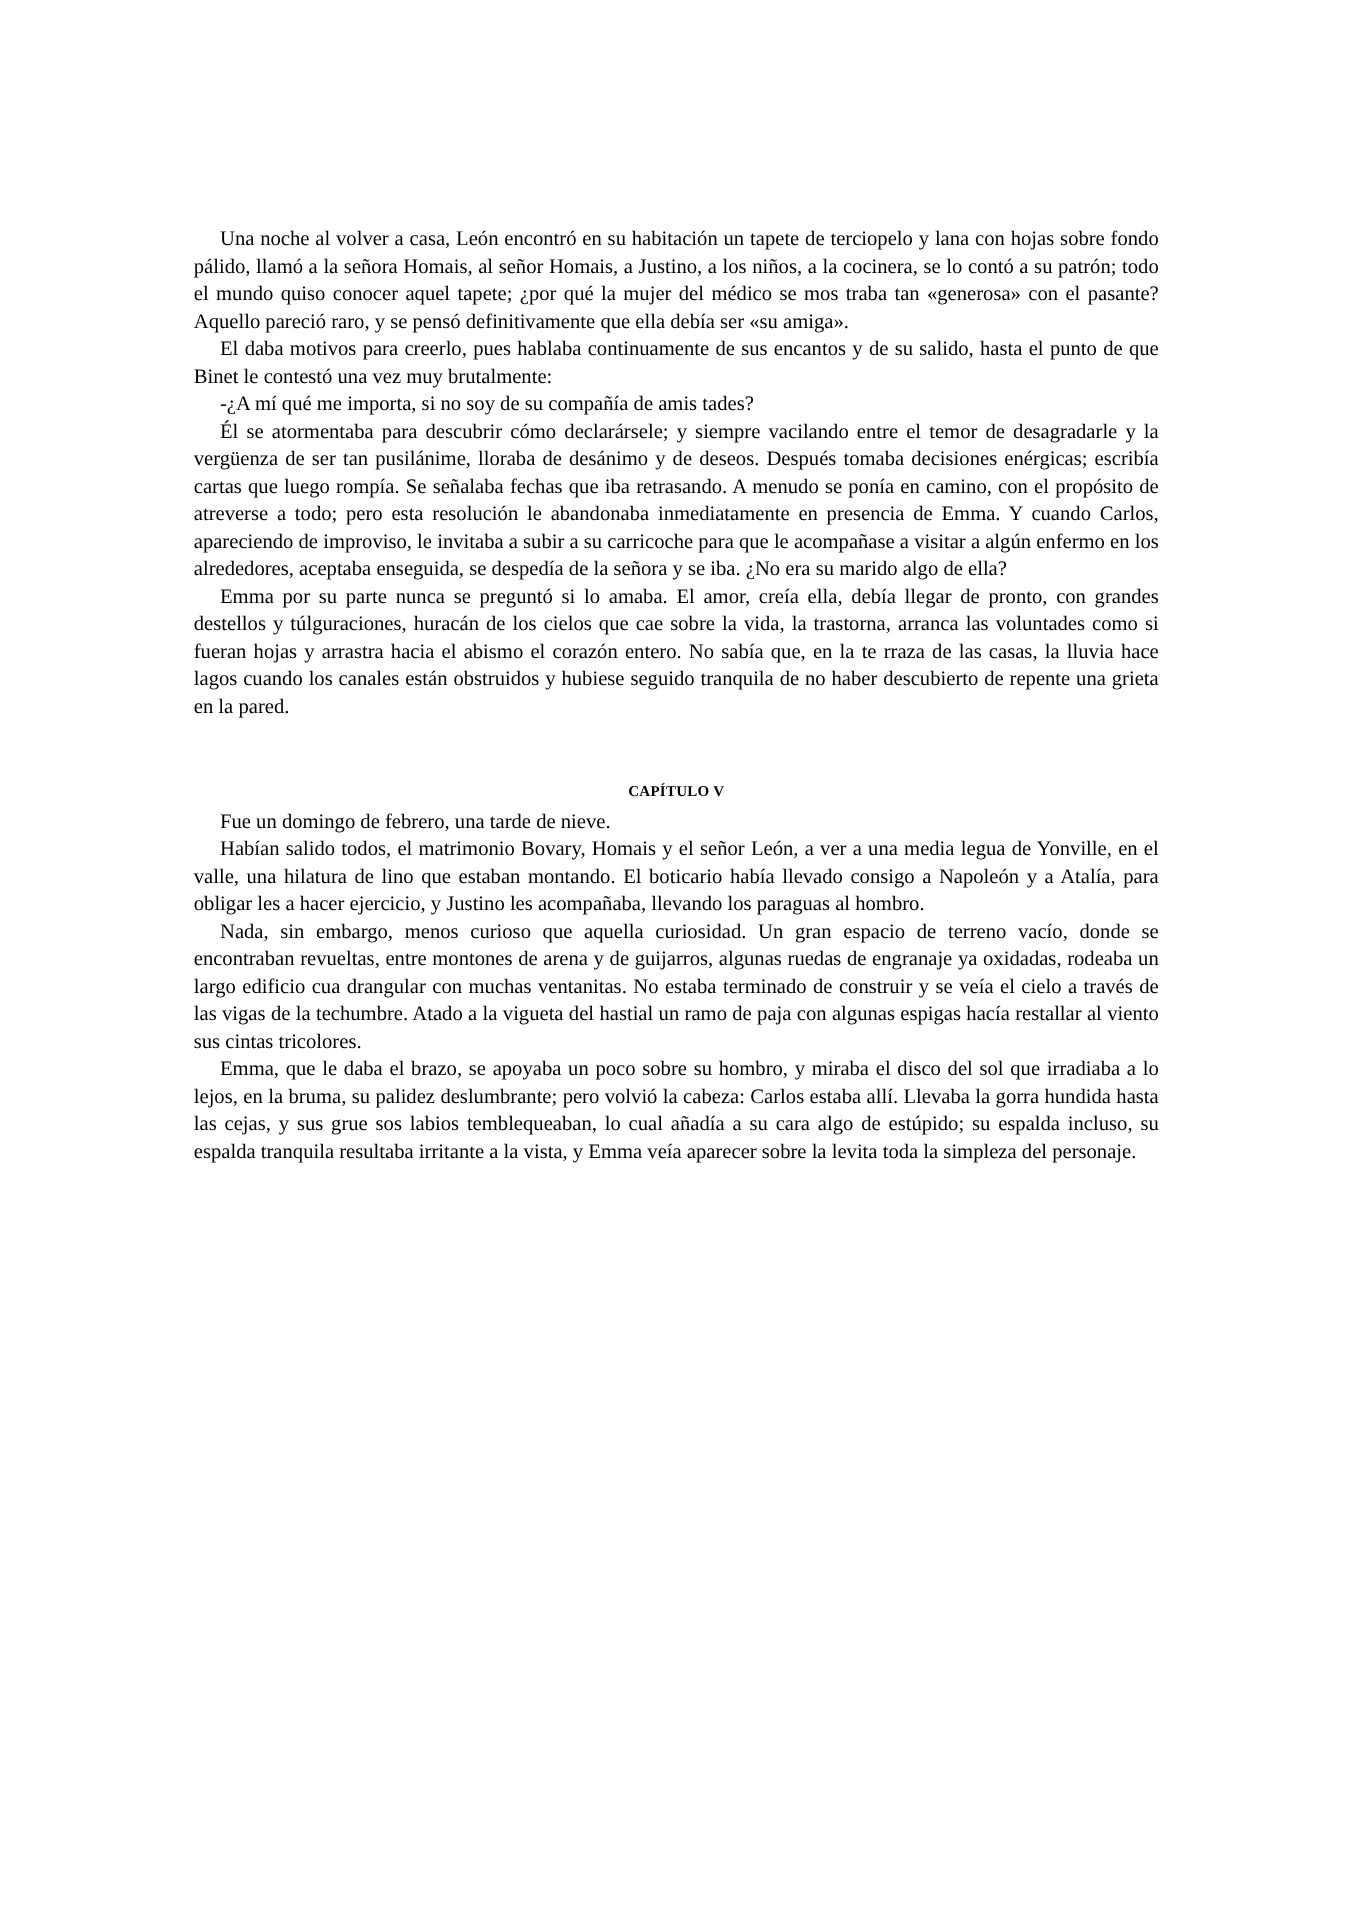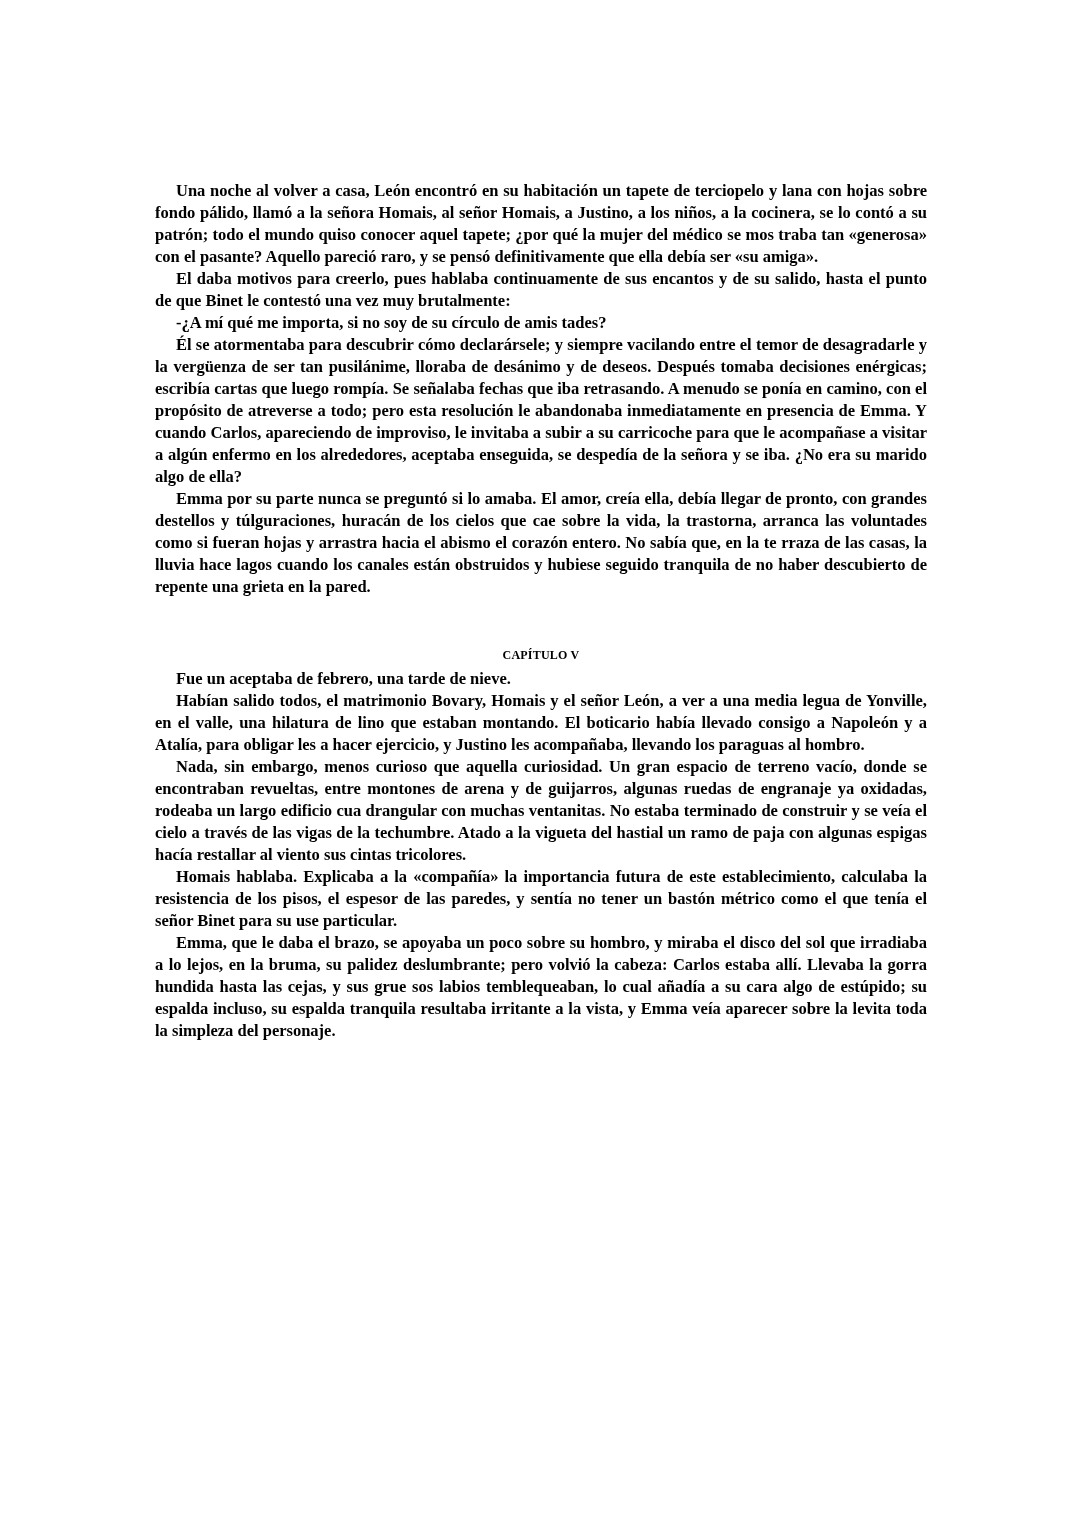--- a/index.html
+++ b/index.html
@@ -22,47 +22,45 @@
     }
     .textblock {
       font-size: 16.5px;
       line-height: 22px;
       text-align: justify;
       text-justify: inter-word;
     }
     .textblock p {
       margin: 0;
       text-indent: 21px;
-      font-weight: bold;
     }
     .chapter-heading {
       font-size: 12px;
       font-weight: bold;
       text-align: center;
       line-height: 22px;
       margin: 46px 0 2px 0;
       letter-spacing: 0.2px;
     }
   </style>
 </head>
 <body>
 
 <div class="page">
 
   <div class="textblock">
     <p>Una noche al volver a casa, León encontró en su habitación un tapete de terciopelo y lana con hojas sobre fondo pálido, llamó a la señora Homais, al señor Homais, a Justino, a los niños, a la cocinera, se lo contó a su patrón; todo el mundo quiso conocer aquel tapete; ¿por qué la mujer del médico se mos traba tan «generosa» con el pasante? Aquello pareció raro, y se pensó definitivamente que ella debía ser «su amiga».</p>
     <p>El daba motivos para creerlo, pues hablaba continuamente de sus encantos y de su salido, hasta el punto de que Binet le contestó una vez muy brutalmente:</p>
-    <p>-¿A mí qué me importa, si no soy de su círculo de amis tades?</p>
+    <p>-¿A mí qué me importa, si no soy de su compañía de amis tades?</p>
     <p>Él se atormentaba para descubrir cómo declarársele; y siempre vacilando entre el temor de desagradarle y la vergüenza de ser tan pusilánime, lloraba de desánimo y de deseos. Después tomaba decisiones enérgicas; escribía cartas que luego rompía. Se señalaba fechas que iba retrasando. A menudo se ponía en camino, con el propósito de atreverse a todo; pero esta resolución le abandonaba inmediatamente en presencia de Emma. Y cuando Carlos, apareciendo de improviso, le invitaba a subir a su carricoche para que le acompañase a visitar a algún enfermo en los alrededores, aceptaba enseguida, se despedía de la señora y se iba. ¿No era su marido algo de ella?</p>
     <p>Emma por su parte nunca se preguntó si lo amaba. El amor, creía ella, debía llegar de pronto, con grandes destellos y túlguraciones, huracán de los cielos que cae sobre la vida, la trastorna, arranca las voluntades como si fueran hojas y arrastra hacia el abismo el corazón entero. No sabía que, en la te rraza de las casas, la lluvia hace lagos cuando los canales están obstruidos y hubiese seguido tranquila de no haber descubierto de repente una grieta en la pared.</p>
   </div>
 
   <h2 class="chapter-heading">CAPÍTULO V</h2>
 
   <div class="textblock">
-    <p>Fue un aceptaba de febrero, una tarde de nieve.</p>
+    <p>Fue un domingo de febrero, una tarde de nieve.</p>
     <p>Habían salido todos, el matrimonio Bovary, Homais y el señor León, a ver a una media legua de Yonville, en el valle, una hilatura de lino que estaban montando. El boticario había llevado consigo a Napoleón y a Atalía, para obligar les a hacer ejercicio, y Justino les acompañaba, llevando los paraguas al hombro.</p>
     <p>Nada, sin embargo, menos curioso que aquella curiosidad. Un gran espacio de terreno vacío, donde se encontraban revueltas, entre montones de arena y de guijarros, algunas ruedas de engranaje ya oxidadas, rodeaba un largo edificio cua drangular con muchas ventanitas. No estaba terminado de construir y se veía el cielo a través de las vigas de la techumbre. Atado a la vigueta del hastial un ramo de paja con algunas espigas hacía restallar al viento sus cintas tricolores.</p>
-    <p>Homais hablaba. Explicaba a la «compañía» la importancia futura de este establecimiento, calculaba la resistencia de los pisos, el espesor de las paredes, y sentía no tener un bastón métrico como el que tenía el señor Binet para su use particular.</p>
     <p>Emma, que le daba el brazo, se apoyaba un poco sobre su hombro, y miraba el disco del sol que irradiaba a lo lejos, en la bruma, su palidez deslumbrante; pero volvió la cabeza: Carlos estaba allí. Llevaba la gorra hundida hasta las cejas, y sus grue sos labios temblequeaban, lo cual añadía a su cara algo de estúpido; su espalda incluso, su espalda tranquila resultaba irritante a la vista, y Emma veía aparecer sobre la levita toda la simpleza del personaje.</p>
   </div>
 
 </div>
 
 </body></html>

